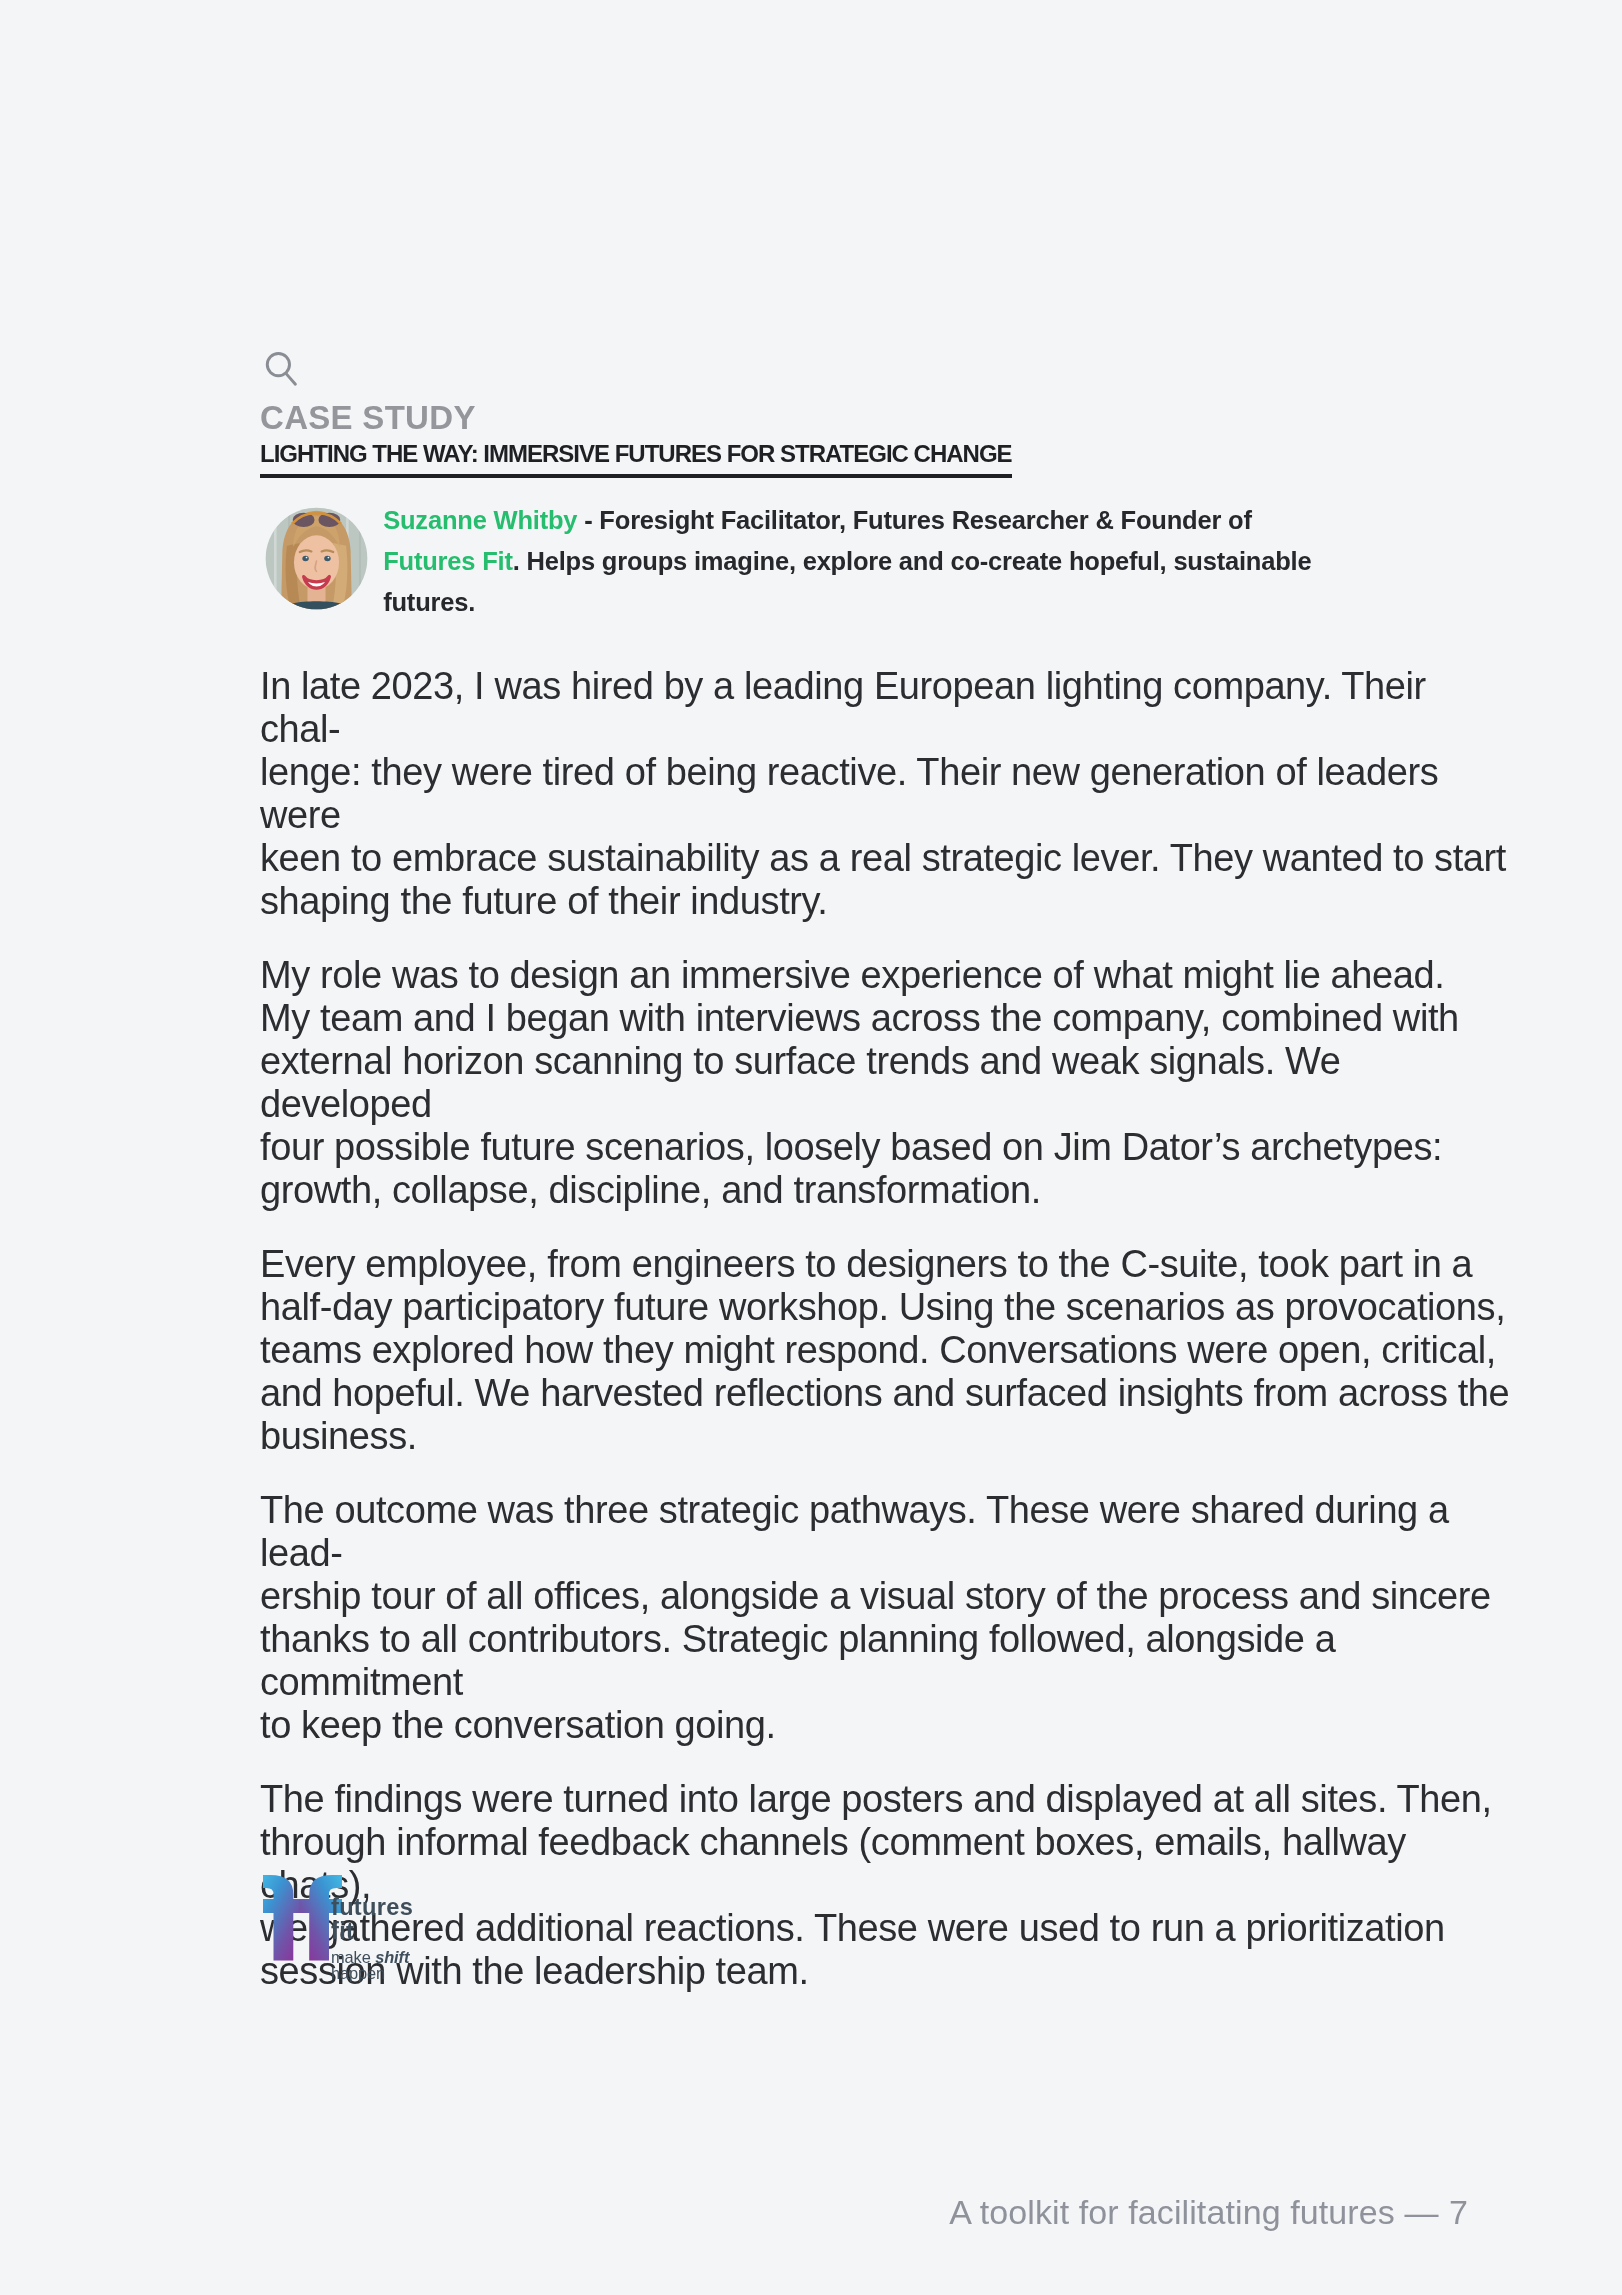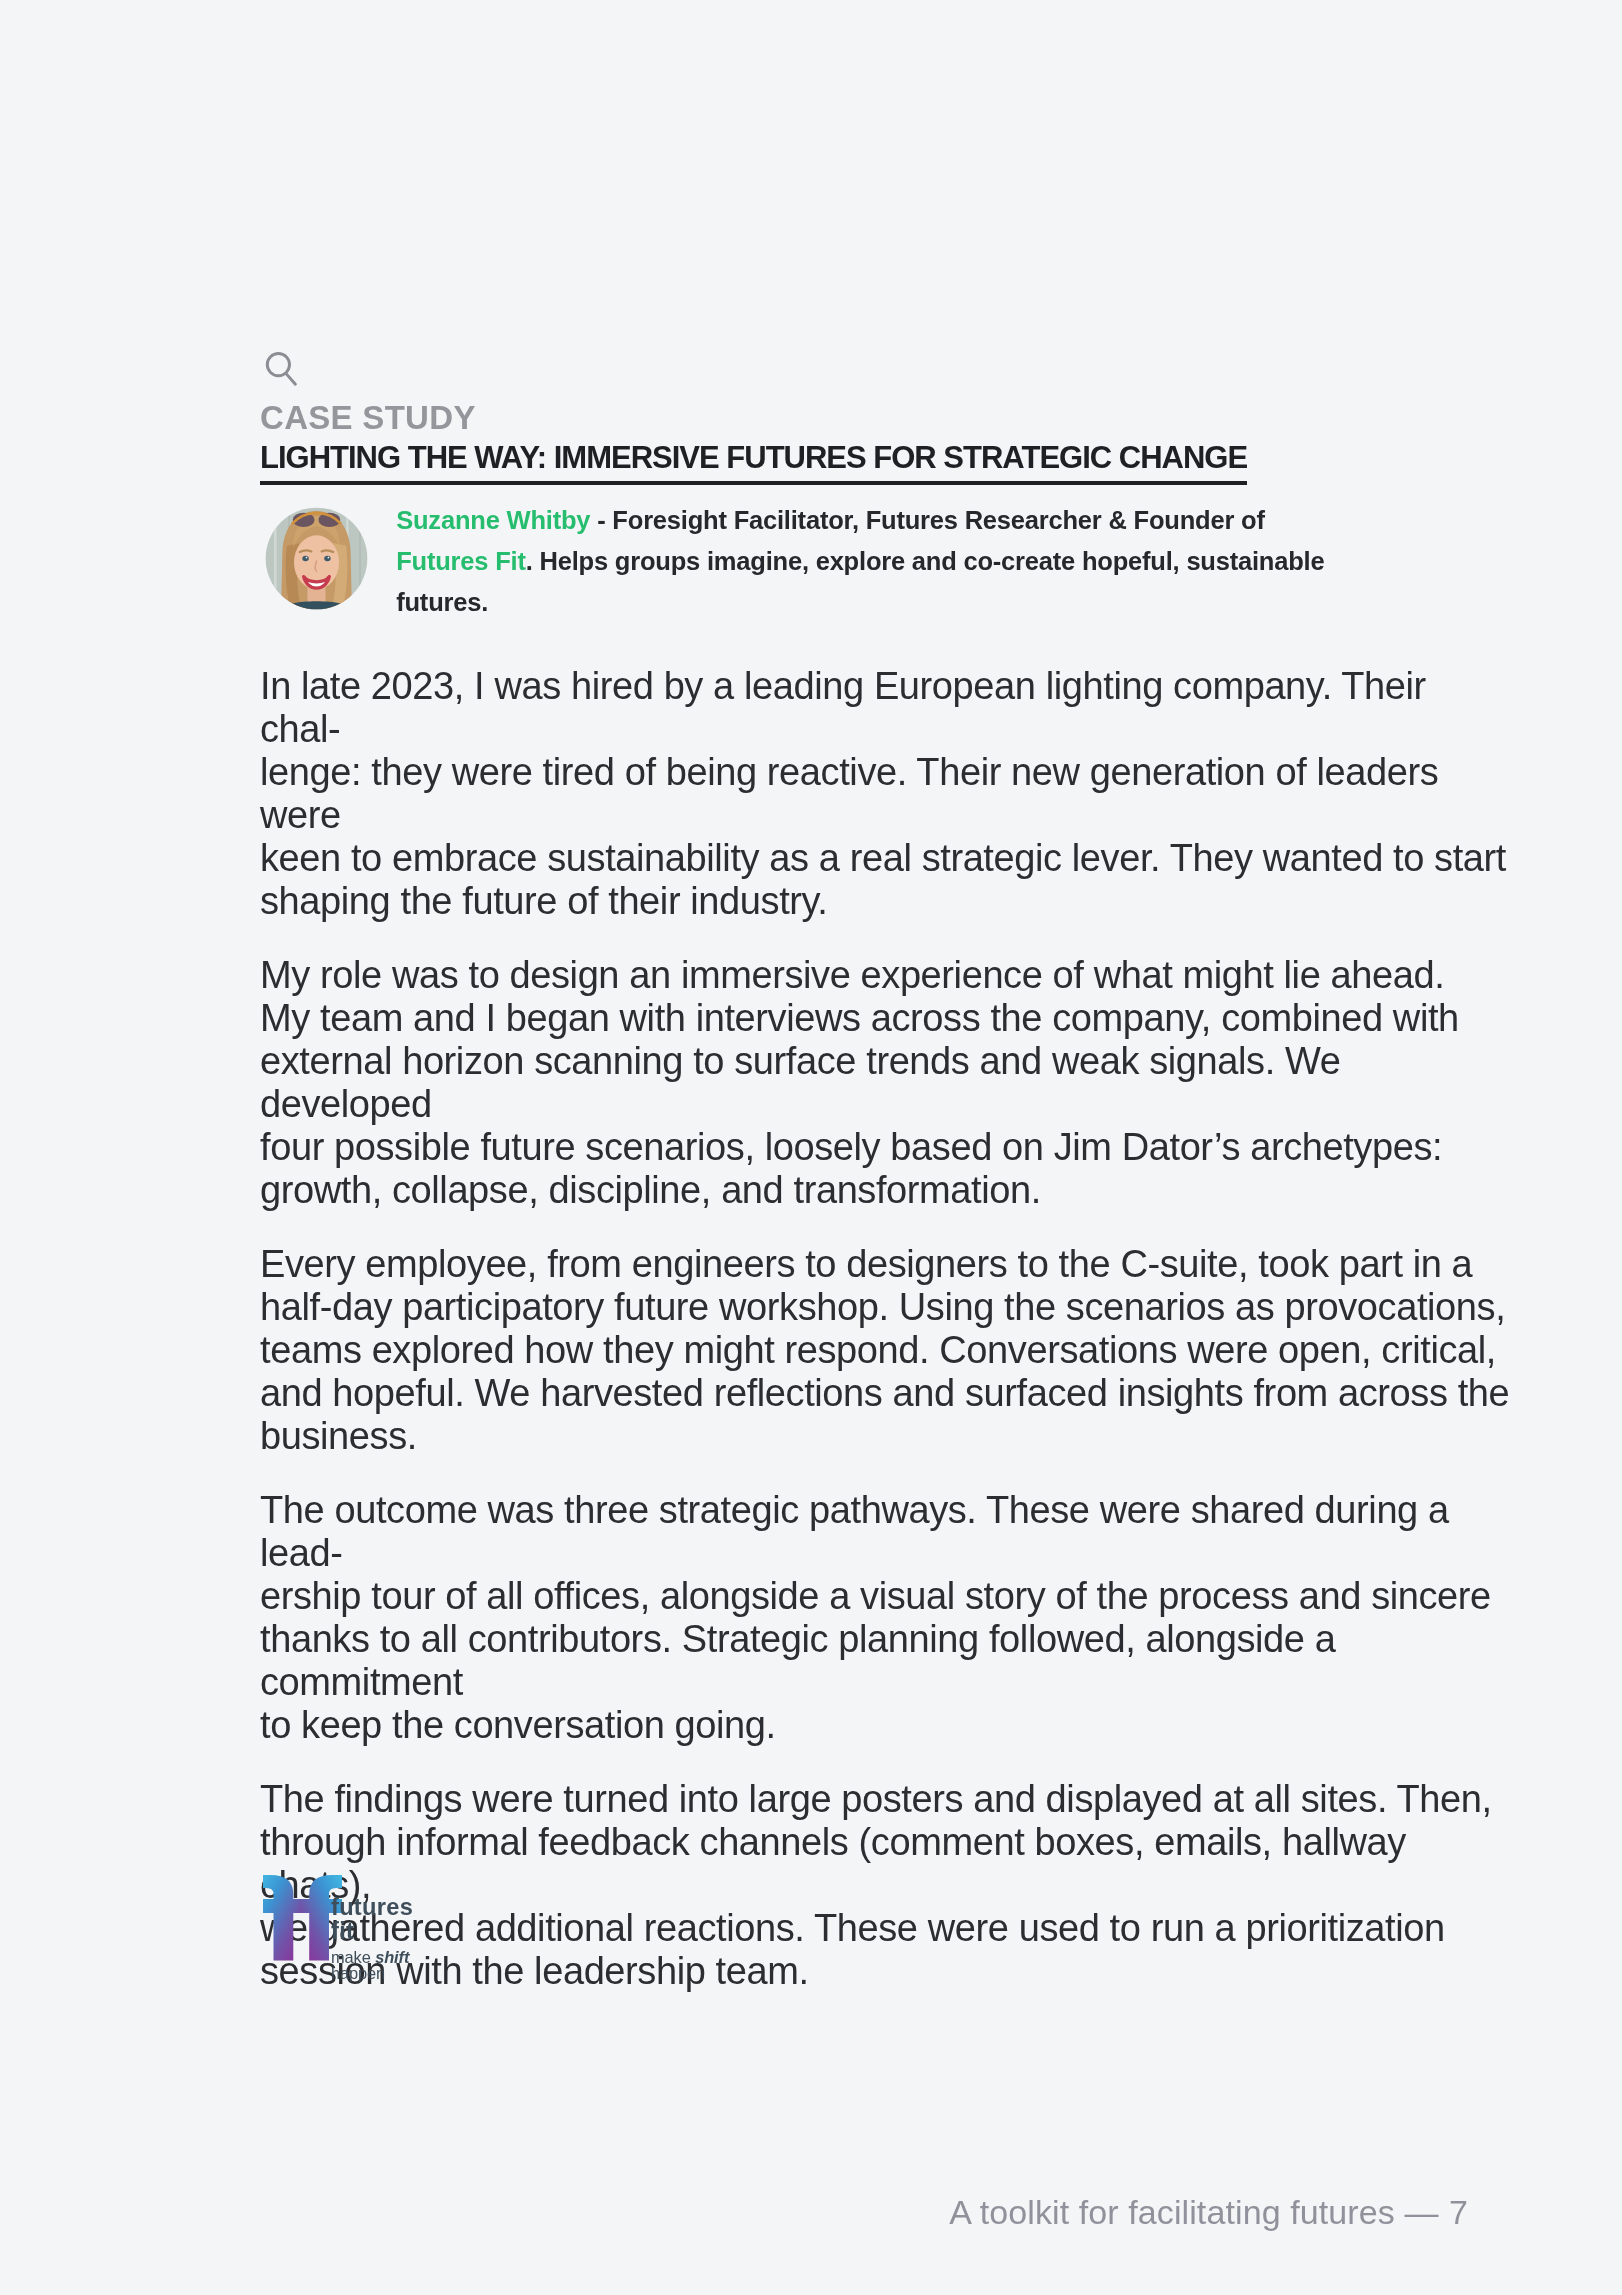--- a/index.html
+++ b/index.html
@@ -23,25 +23,25 @@
   .search-icon{position:absolute;left:264px;top:350px;}
   .kicker{
     position:absolute;left:260px;top:401px;
     font-size:33px;font-weight:700;line-height:1;
     color:var(--muted-gray);letter-spacing:0.3px;
     white-space:nowrap;
   }
   .title{
     position:absolute;left:260px;top:442px;
     display:inline-block;white-space:nowrap;
-    font-size:31px;font-weight:700;line-height:1;
+    font-size:24px;font-weight:700;line-height:1;
     letter-spacing:-1px;color:var(--heading-text);
     padding-bottom:7.9px;border-bottom:4.6px solid var(--heading-text);
   }
-  .byline{position:absolute;left:260px;top:505px;width:1243px;display:flex;gap:28px;}
+  .byline{position:absolute;left:260px;top:505px;width:1243px;display:flex;gap:15px;}
   .avatar{flex:0 0 auto;margin-left:5.2px;margin-top:2px;border-radius:50%;}
   .byline-text{
     font-size:25.5px;font-weight:700;line-height:41px;
     color:#26282c;white-space:pre-line;margin-top:-5.2px;
     letter-spacing:-0.2px;
   }
   .byline-text .green{color:var(--accent-green);}
   .body{position:absolute;left:260px;top:649px;width:1256px;}
   .body p{
     font-size:38px;line-height:43px;letter-spacing:-0.4px;

